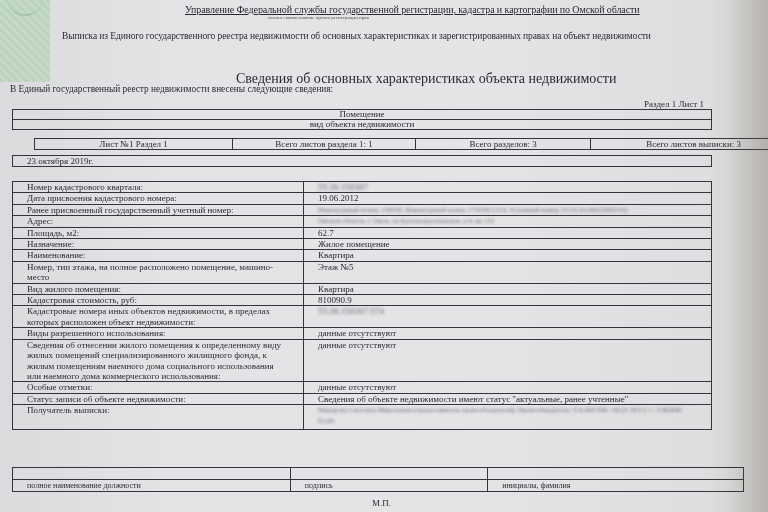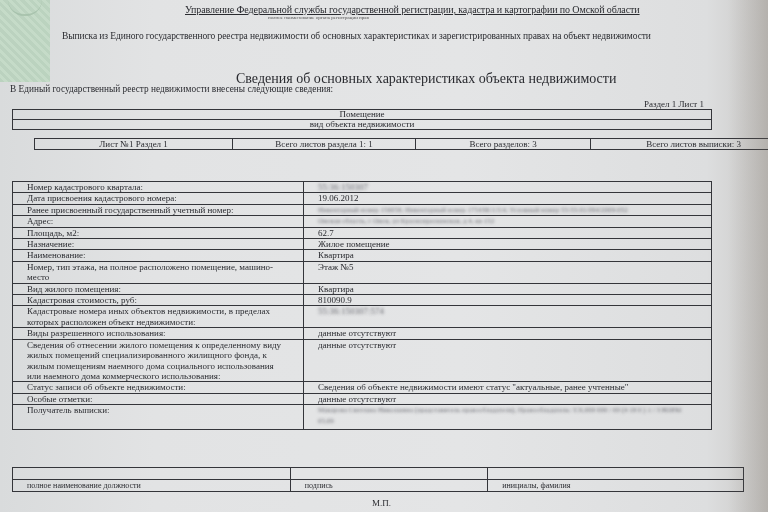--- a/index.html
+++ b/index.html
@@ -79,20 +79,23 @@
     <td style="width:26%">Лист №1  Раздел 1</td>
     <td style="width:24%">Всего листов раздела 1: 1</td>
     <td style="width:23%">Всего разделов: 3</td>
     <td style="width:27%">Всего листов выписки: 3</td>
   </tr>
 </tbody>
   </table>
 
 <table class="t-date">
   <tbody>
+      <tr>
+        <td colspan="2">23 октября 2019г.</td>
+      </tr>
 </tbody>
   </table>
 
 <table class="t-main">
   <tbody>
       <tr>
         <td class="lbl">Номер кадастрового квартала:</td>
         <td class="blur">55:36:150307</td>
       </tr>
   <tr>
@@ -137,26 +140,26 @@
       </tr>
   <tr>
         <td class="lbl">Виды разрешенного использования:</td>
         <td>данные отсутствуют</td>
       </tr>
   <tr>
         <td class="lbl">Сведения об отнесении жилого помещения к определенному виду жилых помещений специализированного жилищного фонда, к жилым помещениям наемного дома социального использования или наемного дома коммерческого использования:</td>
         <td>данные отсутствуют</td>
       </tr>
   <tr>
+        <td class="lbl">Особые отметки:</td>
+        <td>данные отсутствуют</td>
+      </tr>
+  <tr>
         <td class="lbl">Статус записи об объекте недвижимости:</td>
         <td>Сведения об объекте недвижимости имеют статус "актуальные, ранее учтенные"</td>
-      </tr>
-  <tr>
-        <td class="lbl">Особые отметки:</td>
-        <td>данные отсутствуют</td>
       </tr>
   <tr>
         <td class="lbl" style="height:24px">Получатель выписки:</td>
         <td class="blur" style="font-size:7px">Макарова Светлана Николаевна (представитель правообладателя), Правообладатель: Т.Х.000 000 / 00 (4 18 0 ) 1 / 3 ВОРЫ 05.09</td>
       </tr>
 </tbody>
   </table>
 
 <table class="t-sign">
   <tbody>

